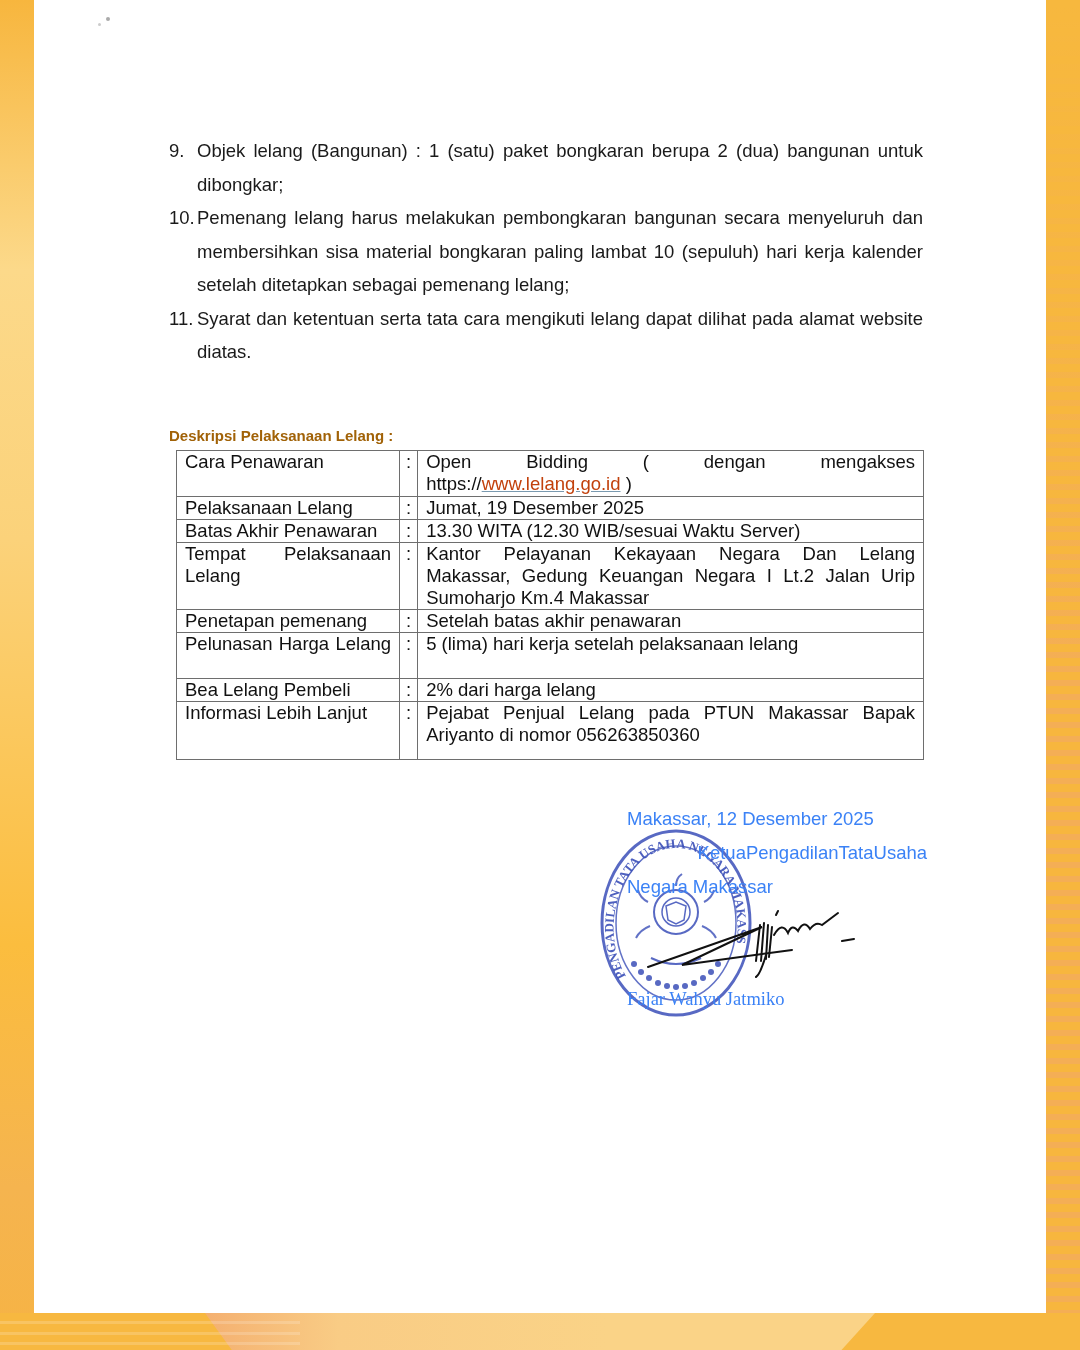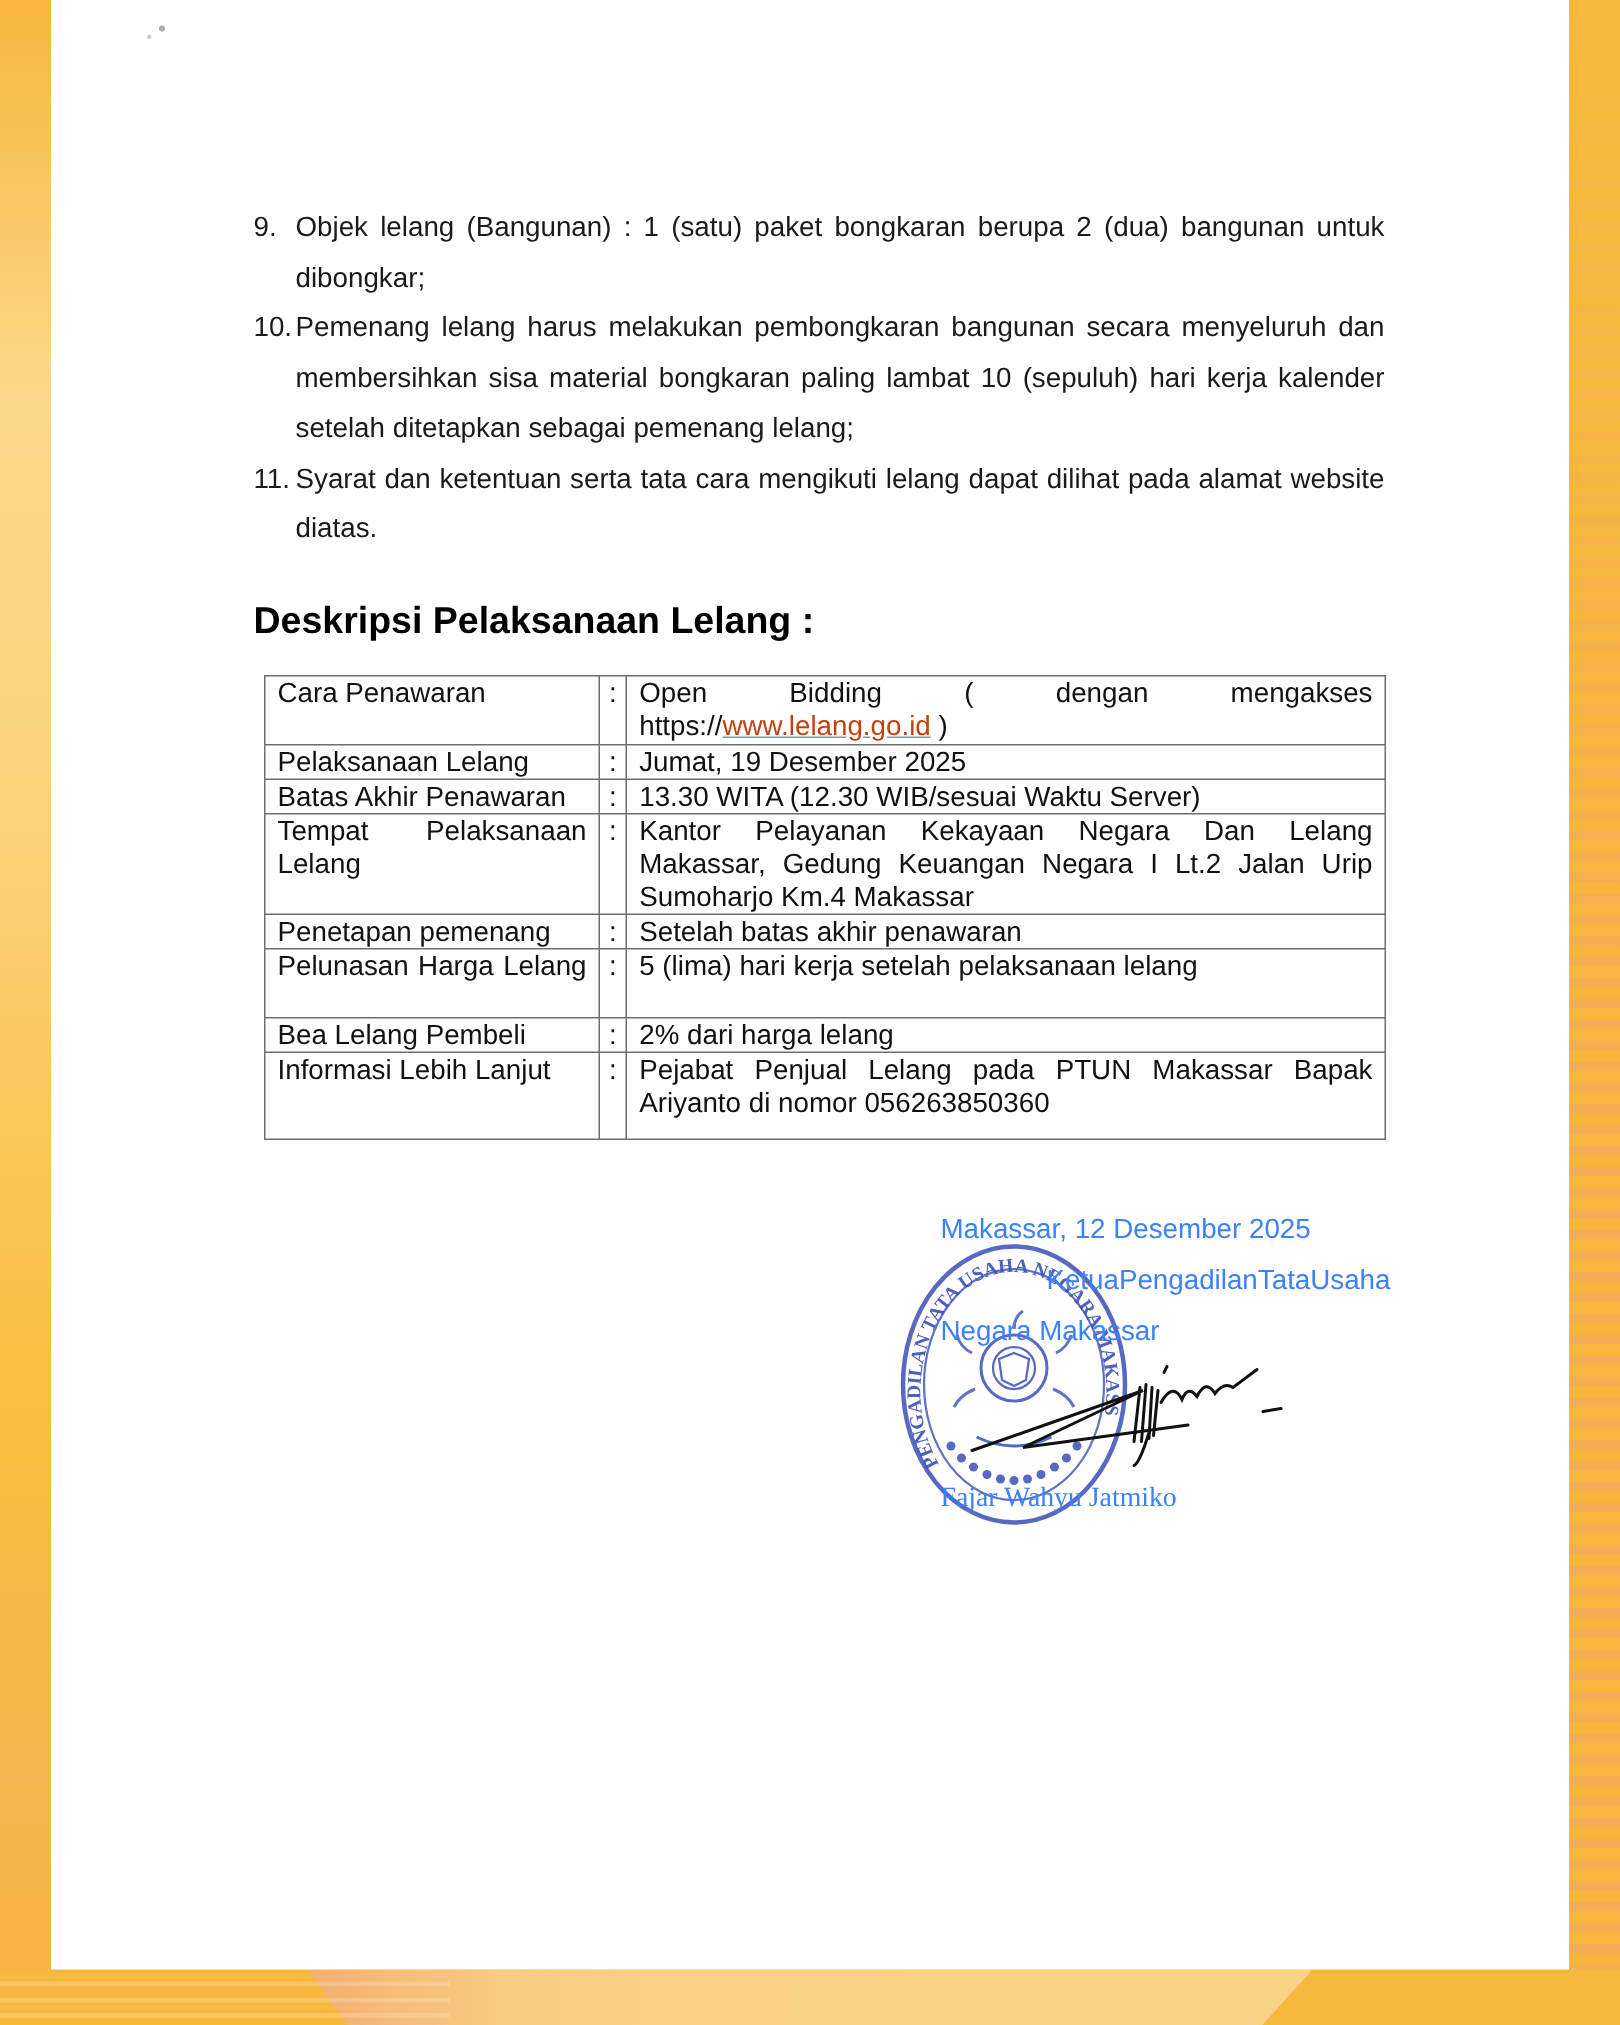--- a/index.html
+++ b/index.html
@@ -39,22 +39,22 @@
     .specks { position: absolute; left: 62px; top: 14px; width: 20px; height: 12px; }
     .specks span { position: absolute; border-radius: 50%; background: #aaa; }
     .content {
       position: absolute; left: 135px; top: 134px; width: 754px;
       color: #1a1a1a; font-size: 18.5px;
     }
     .list-item { display: flex; line-height: 33.5px; text-align: justify; }
     .list-num { width: 28px; flex: 0 0 28px; }
     .list-text { flex: 1; text-align: justify; text-align-last: left; }
     .section-title {
-      position: absolute; left: 135px; top: 400px;
-      font-weight: bold; font-size: 25px; color: #000000;
+      position: absolute; left: 135px; top: 427px;
+      font-weight: bold; font-size: 15px; color: #a16207;
     }
     table.desc {
       position: absolute; left: 142px; top: 450px; width: 748px;
       border-collapse: collapse; font-size: 18.5px; color: #111;
     }
     table.desc td {
       border: 1px solid #6e6e6e; vertical-align: top; padding: 0 8px; line-height: 22px;
     }
     table.desc td.lbl { width: 206px; text-align: justify; text-align-last: justify; }
     table.desc td.lbl.single { text-align-last: left; }

